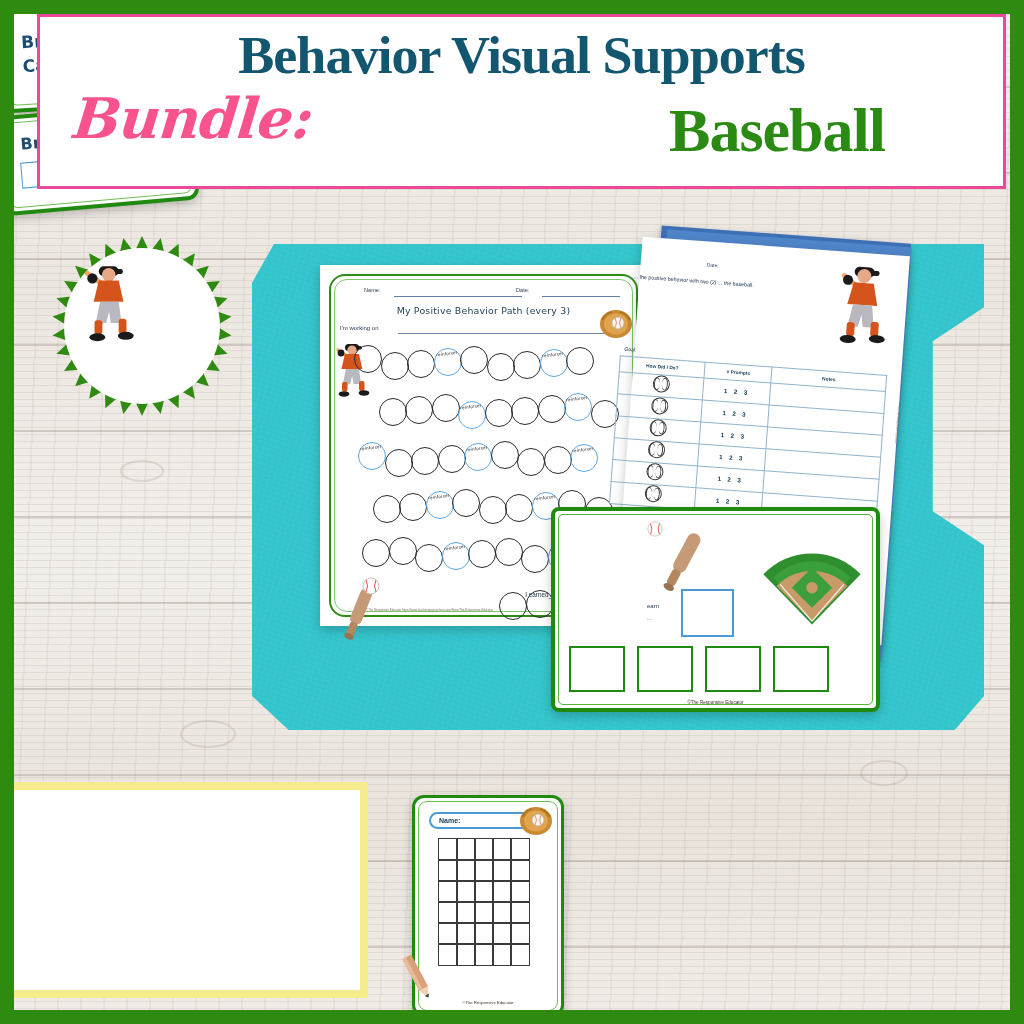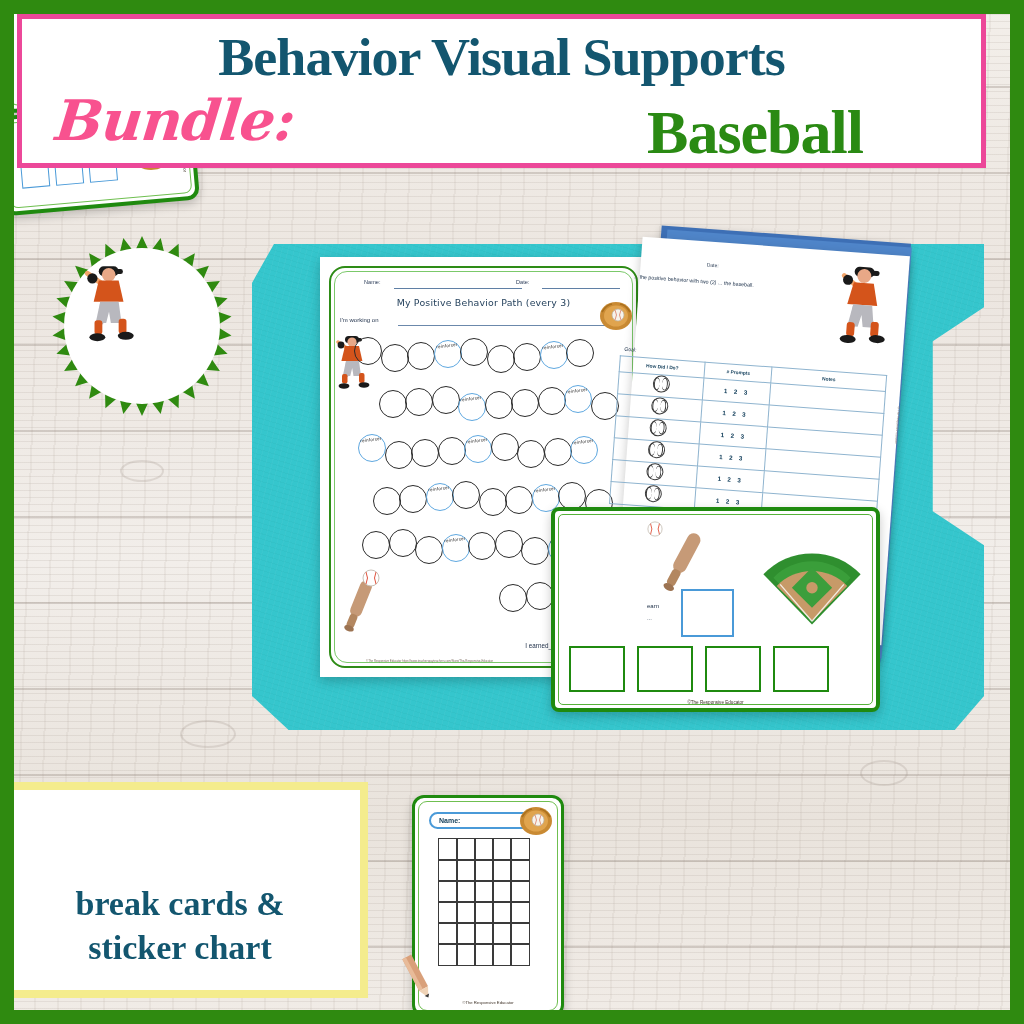--- a/index.html
+++ b/index.html
@@ -29,22 +29,22 @@
 
   
   .frame{
     position:absolute;inset:0;pointer-events:none;
     border:14px solid #2f8a10;
     box-sizing:border-box;z-index:60;
   }
 
   
   .titleband{
-    position:absolute;left:17px;top:14px;width:969px;height:154px;
-    background:#ffffff;border:5px solid #ec4899;box-sizing:border-box;z-index:40;
+    position:absolute;left:37px;top:14px;width:969px;height:175px;
+    background:#ffffff;border:3px solid #ec4899;box-sizing:border-box;z-index:40;
   }
   .t-line1{
     position:absolute;left:0;right:0;top:8px;text-align:center;
     font-family:"Liberation Serif", serif;font-weight:700;
     font-size:53px;letter-spacing:-1px;color:#13566f;white-space:nowrap;
     transform:scaleX(1.02);
   }
   .t-bundle{
     position:absolute;left:34px;top:68px;
     font-family:"DejaVu Serif", serif;font-style:italic;font-weight:700;
@@ -100,21 +100,21 @@
   }
   .bluepaper2{
     position:absolute;left:652px;top:238px;width:245px;height:412px;
     background:#4f85c9;z-index:15;transform:rotate(4.2deg);
   }
 
   
   .sheet{position:absolute;background:#fff;box-shadow:0 4px 11px rgba(0,0,0,.22);}
 
   
-  .wsheet{left:320px;top:257px;width:327px;height:420px;z-index:20;}
+  .wsheet{left:320px;top:265px;width:327px;height:361px;z-index:20;}
   .ws-inner{
     position:absolute;left:9px;top:9px;right:9px;bottom:9px;
     border:2.5px solid #2e8c16;border-radius:16px;box-sizing:border-box;
   }
   .ws-inner2{
     position:absolute;left:3px;top:3px;right:3px;bottom:3px;
     border:1px solid #7bc96a;border-radius:13px;box-sizing:border-box;
   }
   .fl{position:absolute;font-size:5.6px;color:#30405c;}
   .fline{position:absolute;border-bottom:1px solid #5f7fa5;height:1px;}
@@ -567,20 +567,16 @@
     </svg>
   </div>
 
   <div class="titleband">
     <div class="t-line1">Behavior Visual Supports</div>
     <div class="t-bundle">Bundle:</div>
     <div class="t-sport">Baseball</div>
   </div>
 
   <div class="bonusbox">
-    <div class="b-sub">
-      <span>break cards &amp;</span><br>
-      <span>sticker chart</span>
-    </div>
   </div>
 
   <div class="frame"></div>
 </div>
 
 </body></html>

